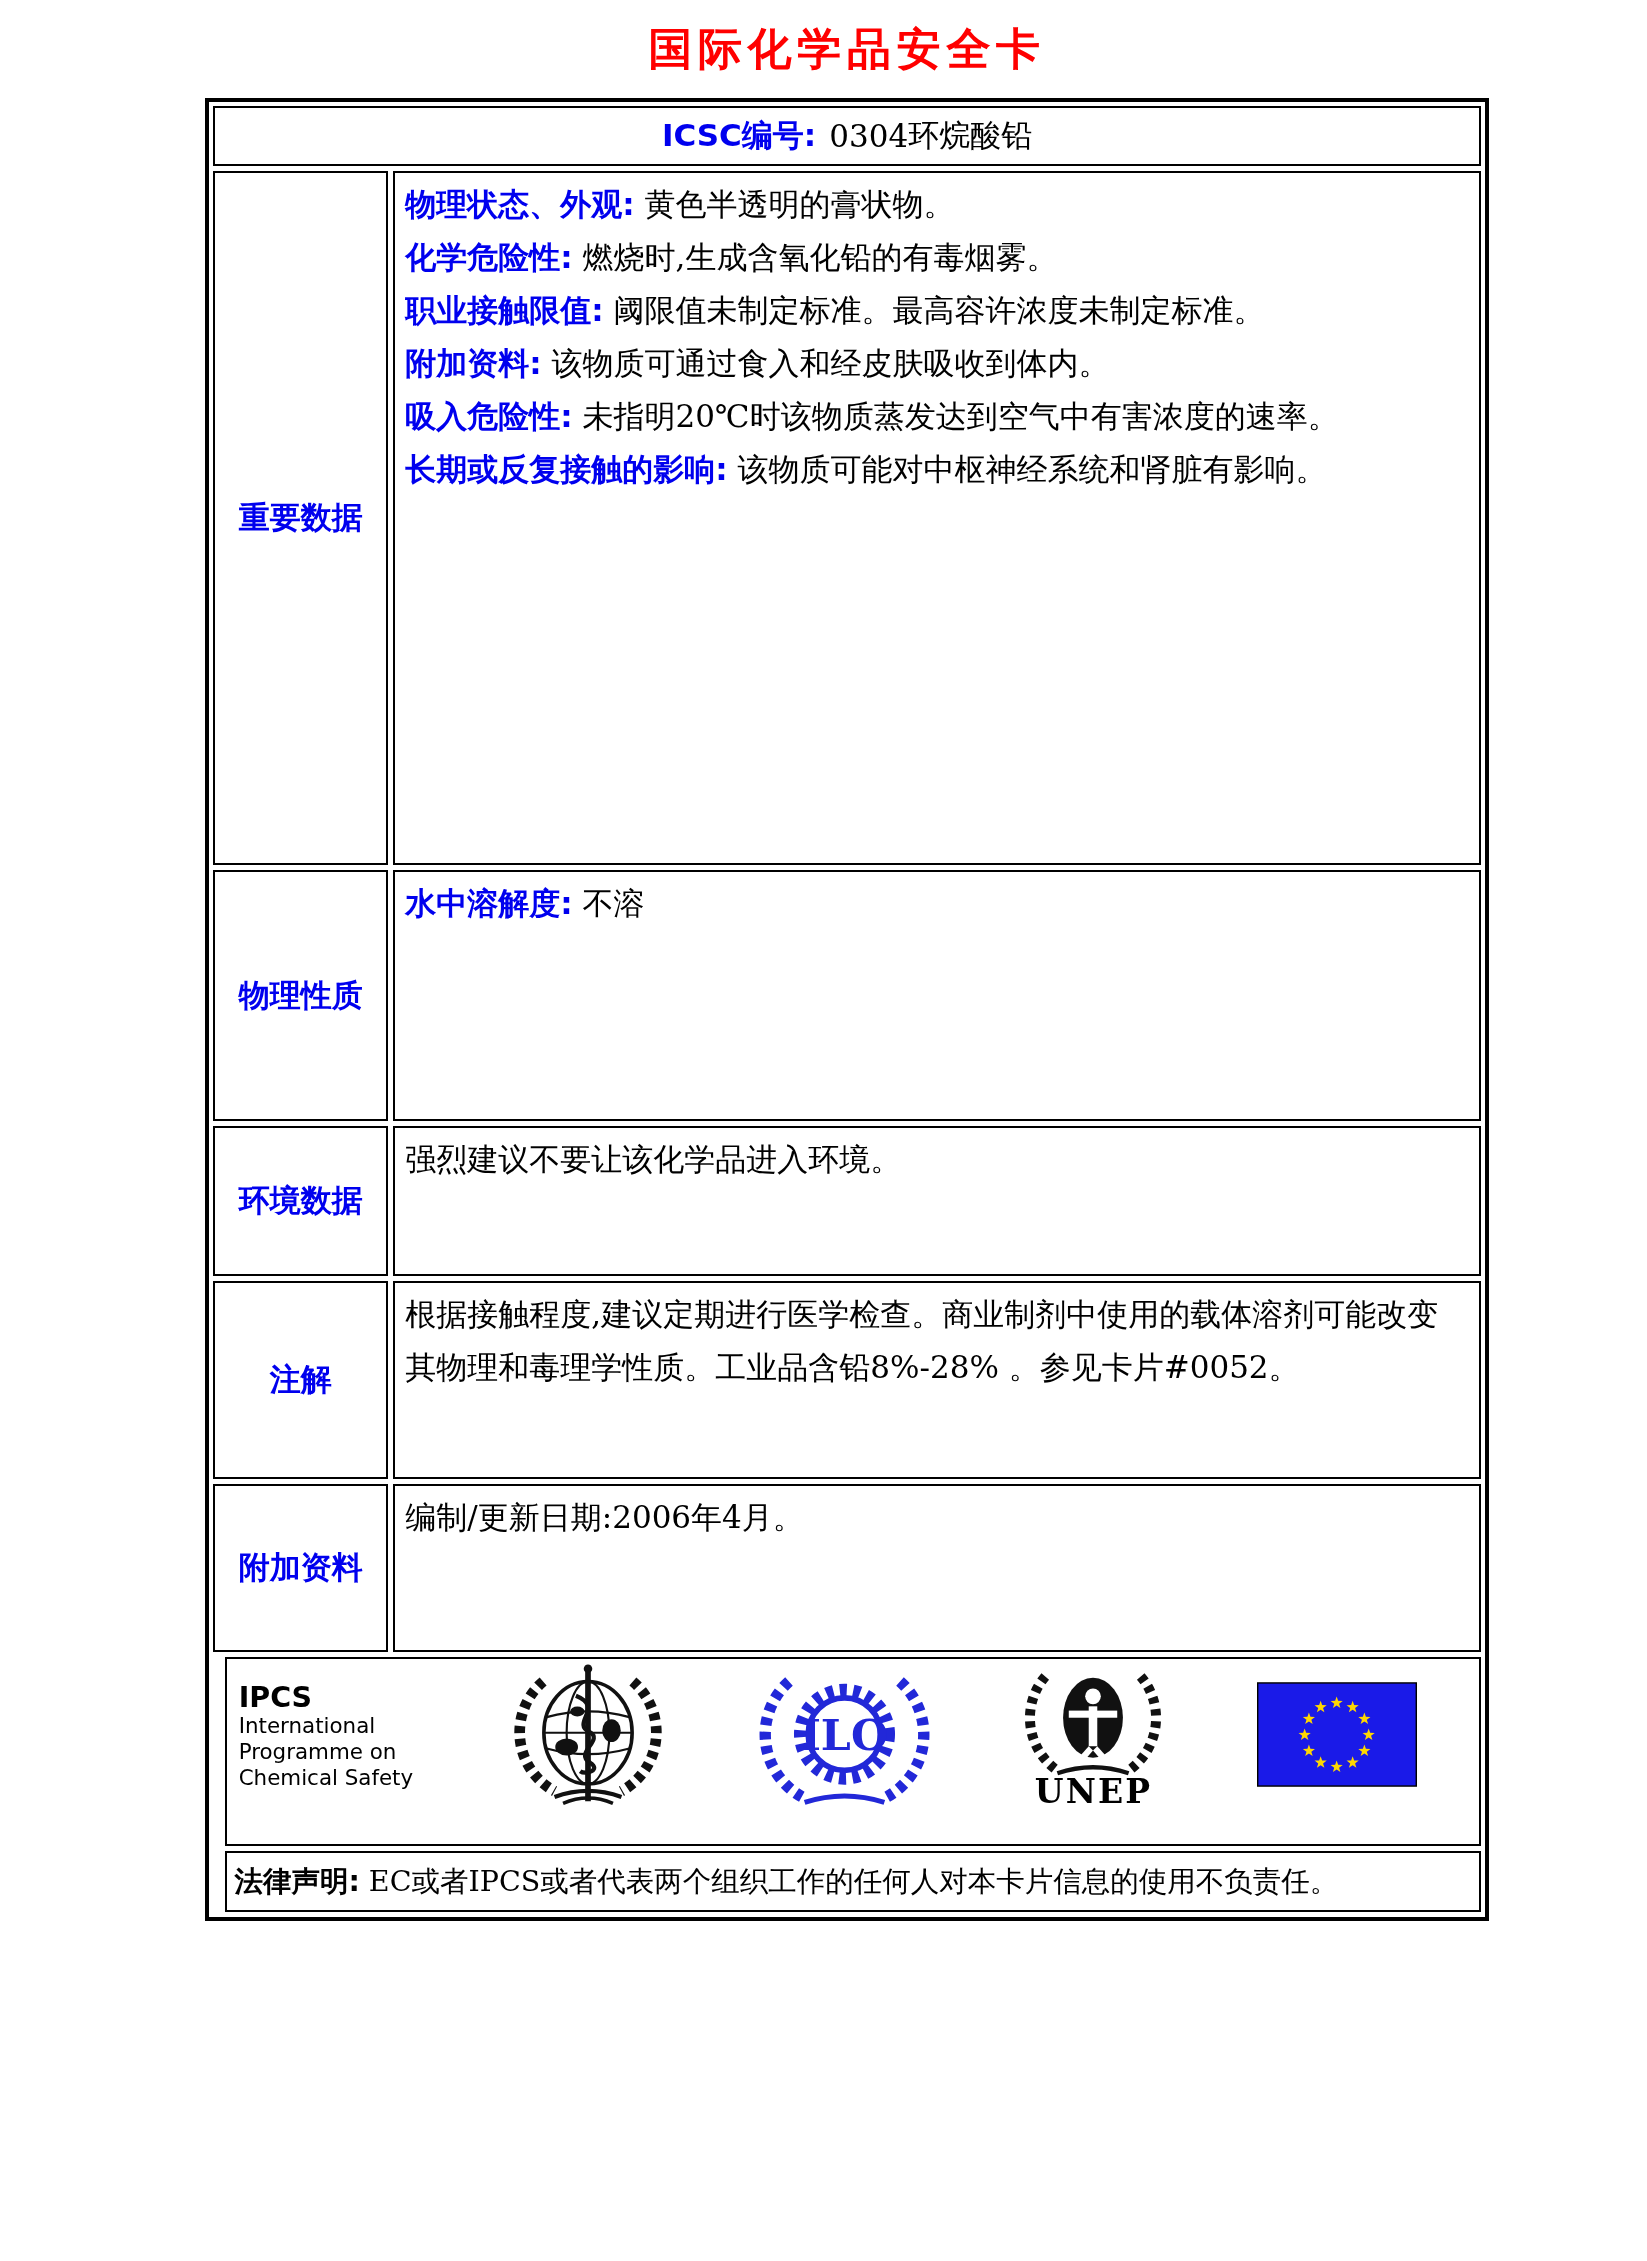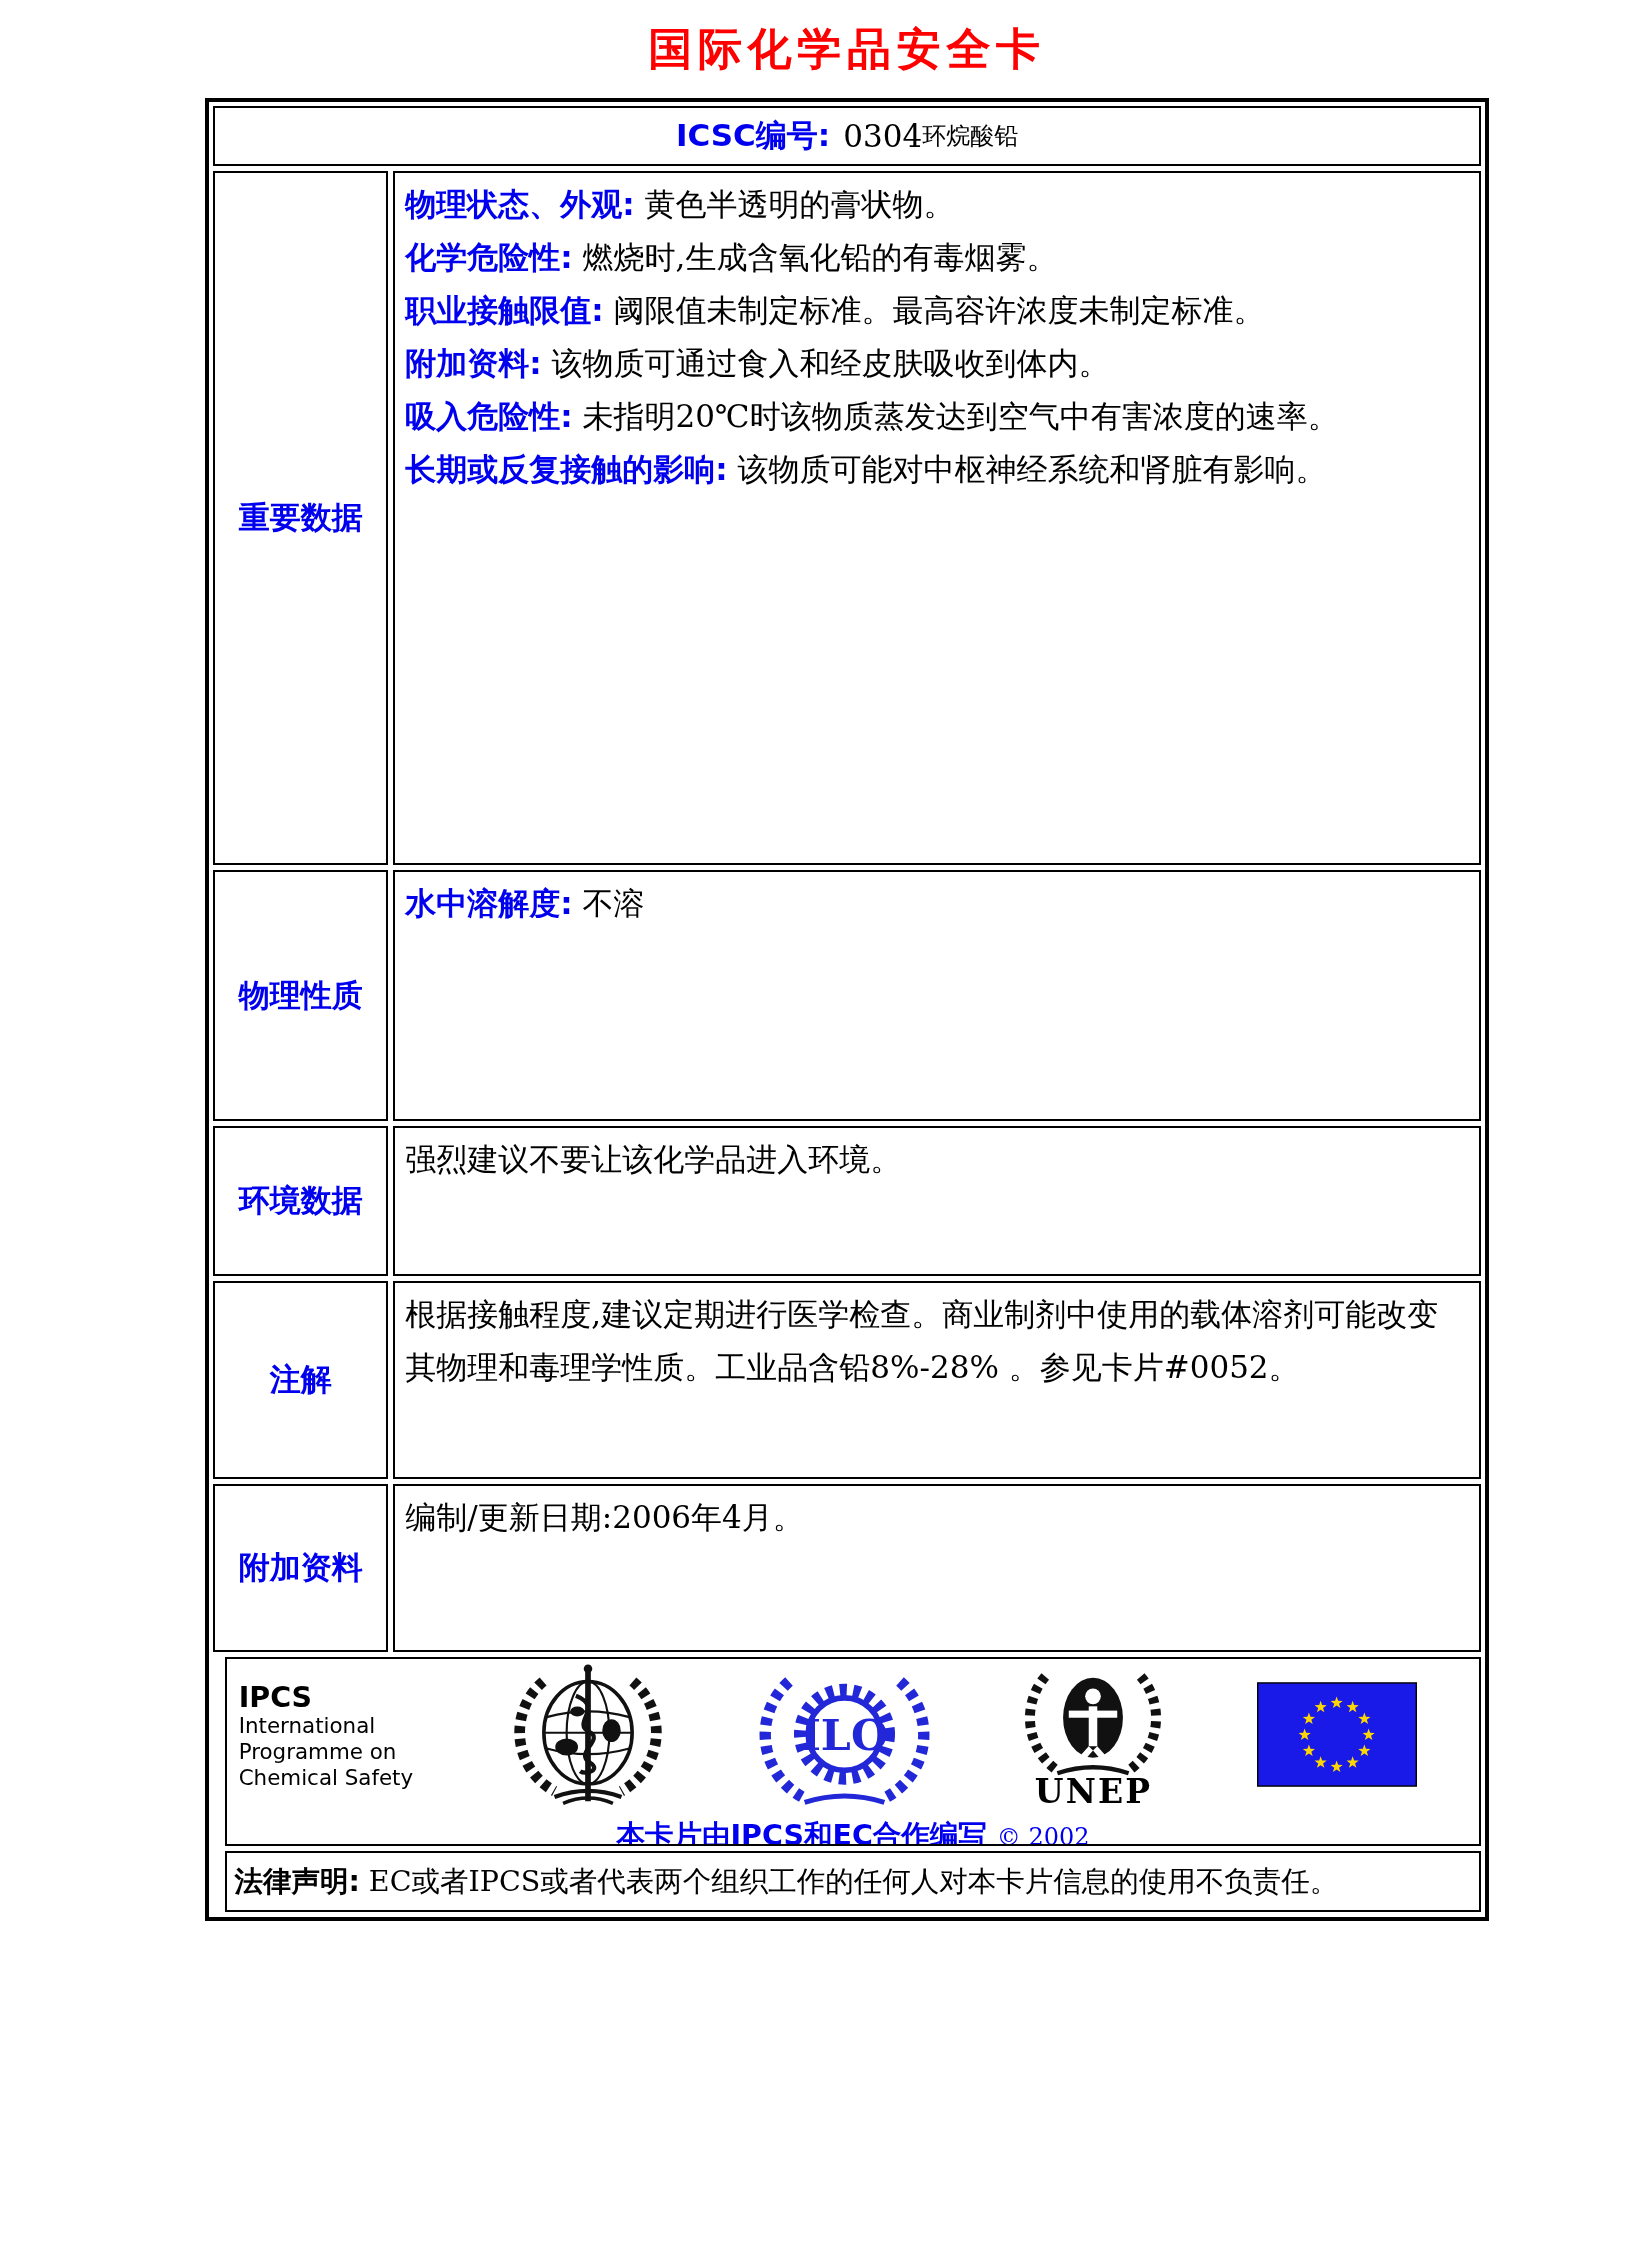--- a/index.html
+++ b/index.html
@@ -47,21 +47,21 @@
   .h-addinfo{height:168px;}
   .h-logos{height:189px;}
   .h-legal{height:61px;}
 
   .header-cell{
     display:flex;justify-content:center;align-items:center;
     padding:0 8.5px;font-size:31px;
   }
   .header-left{display:flex;align-items:center;gap:13px;}
   .icsc-label{font-size:31px;}
-  .chem-name{font-size:24px;}
+  .chem-name{font-size:31px;}
 
   .logos-cell{padding:1.4px 11.4px 0 11.4px;display:flex;flex-direction:column;margin-left:12px;}
   .logos-line{display:flex;align-items:flex-start;justify-content:space-between;padding-right:50px;}
   .ipcs-block{
     font-family:"DejaVu Sans","Liberation Sans",sans-serif;padding-top:21.4px;width:178px;
   }
   .ipcs-acronym{font-size:28.5px;font-weight:bold;line-height:31px;}
   .ipcs-line{font-size:21.4px;line-height:26px;}
   .who-wrap{padding-top:2.8px;}
   .ilo-wrap{padding-top:2.8px;}
@@ -234,23 +234,20 @@
               <use href="#star" transform="translate(89.5,113) scale(0.9)"></use>
               <use href="#star" transform="translate(73,96.5) scale(0.9)"></use>
               <use href="#star" transform="translate(67,74) scale(0.9)"></use>
               <use href="#star" transform="translate(73,51.5) scale(0.9)"></use>
               <use href="#star" transform="translate(89.5,35) scale(0.9)"></use>
             </g>
           </svg>
         </div>
 
       </div>
-      <div class="logos-caption">
-        <span>本卡片由IPCS和EC合作编写</span><span class="copyright">© 2002</span>
-      </div>
     </div>
   </div>
 
   <div class="row">
     <div class="cell full-cell h-legal legal-cell">
       <span class="legal-label">法律声明:</span>&nbsp;<span>EC或者IPCS或者代表两个组织工作的任何人对本卡片信息的使用不负责任。</span>
     </div>
   </div>
 
 </div>

